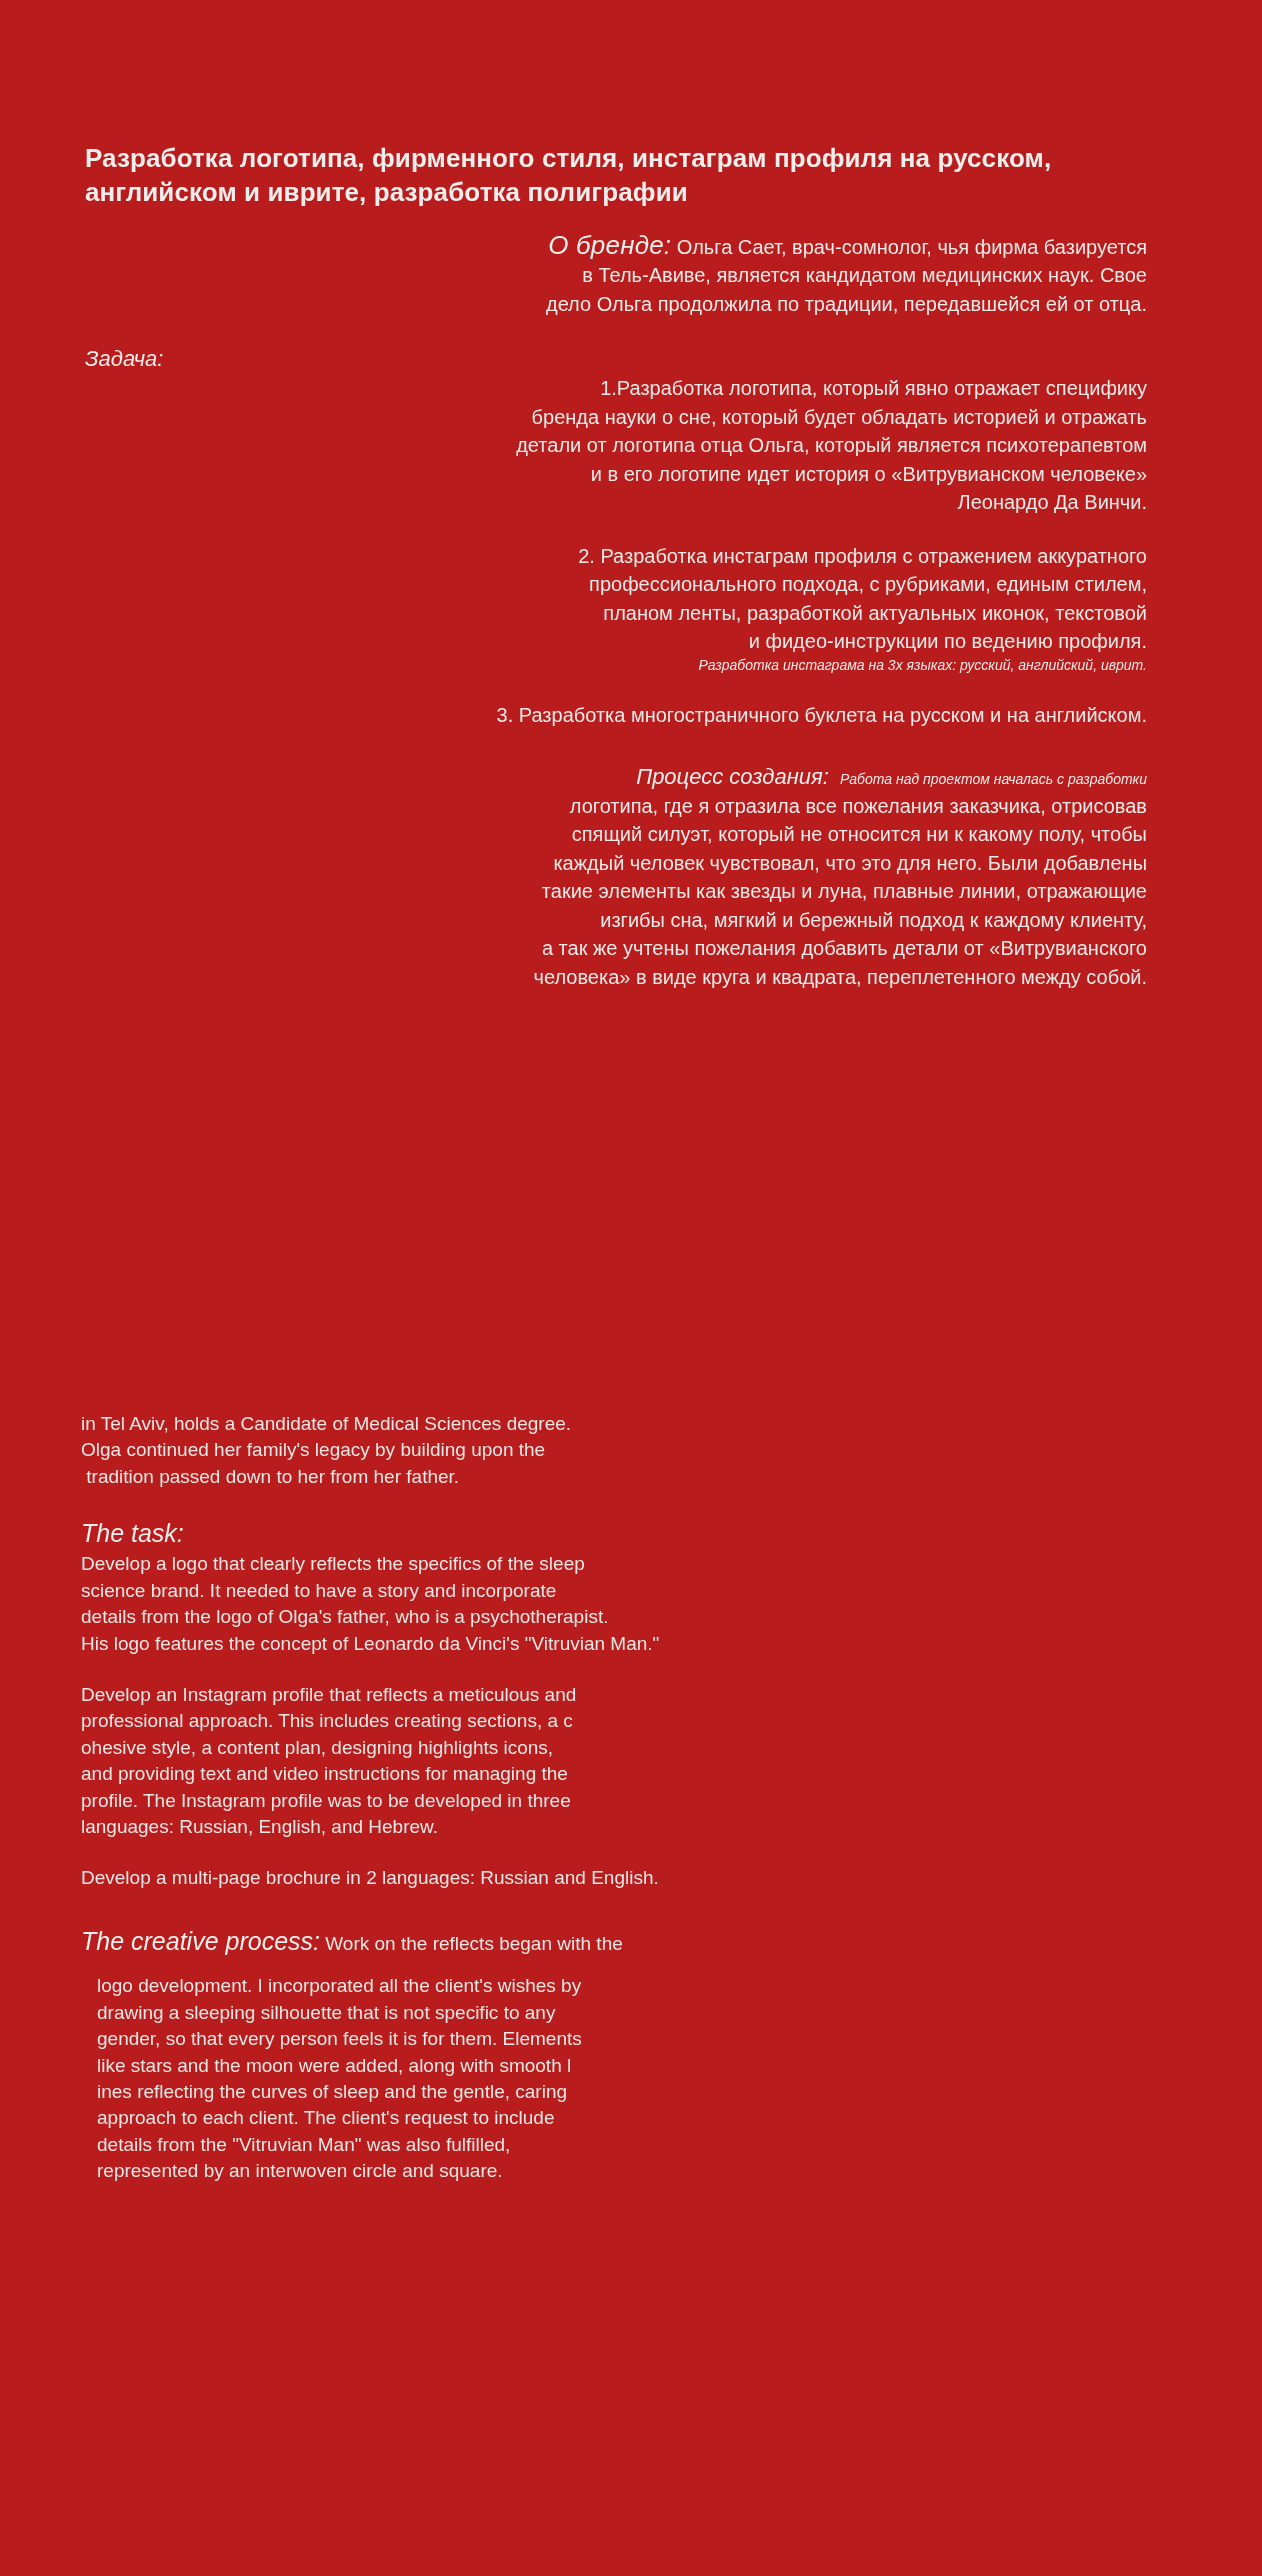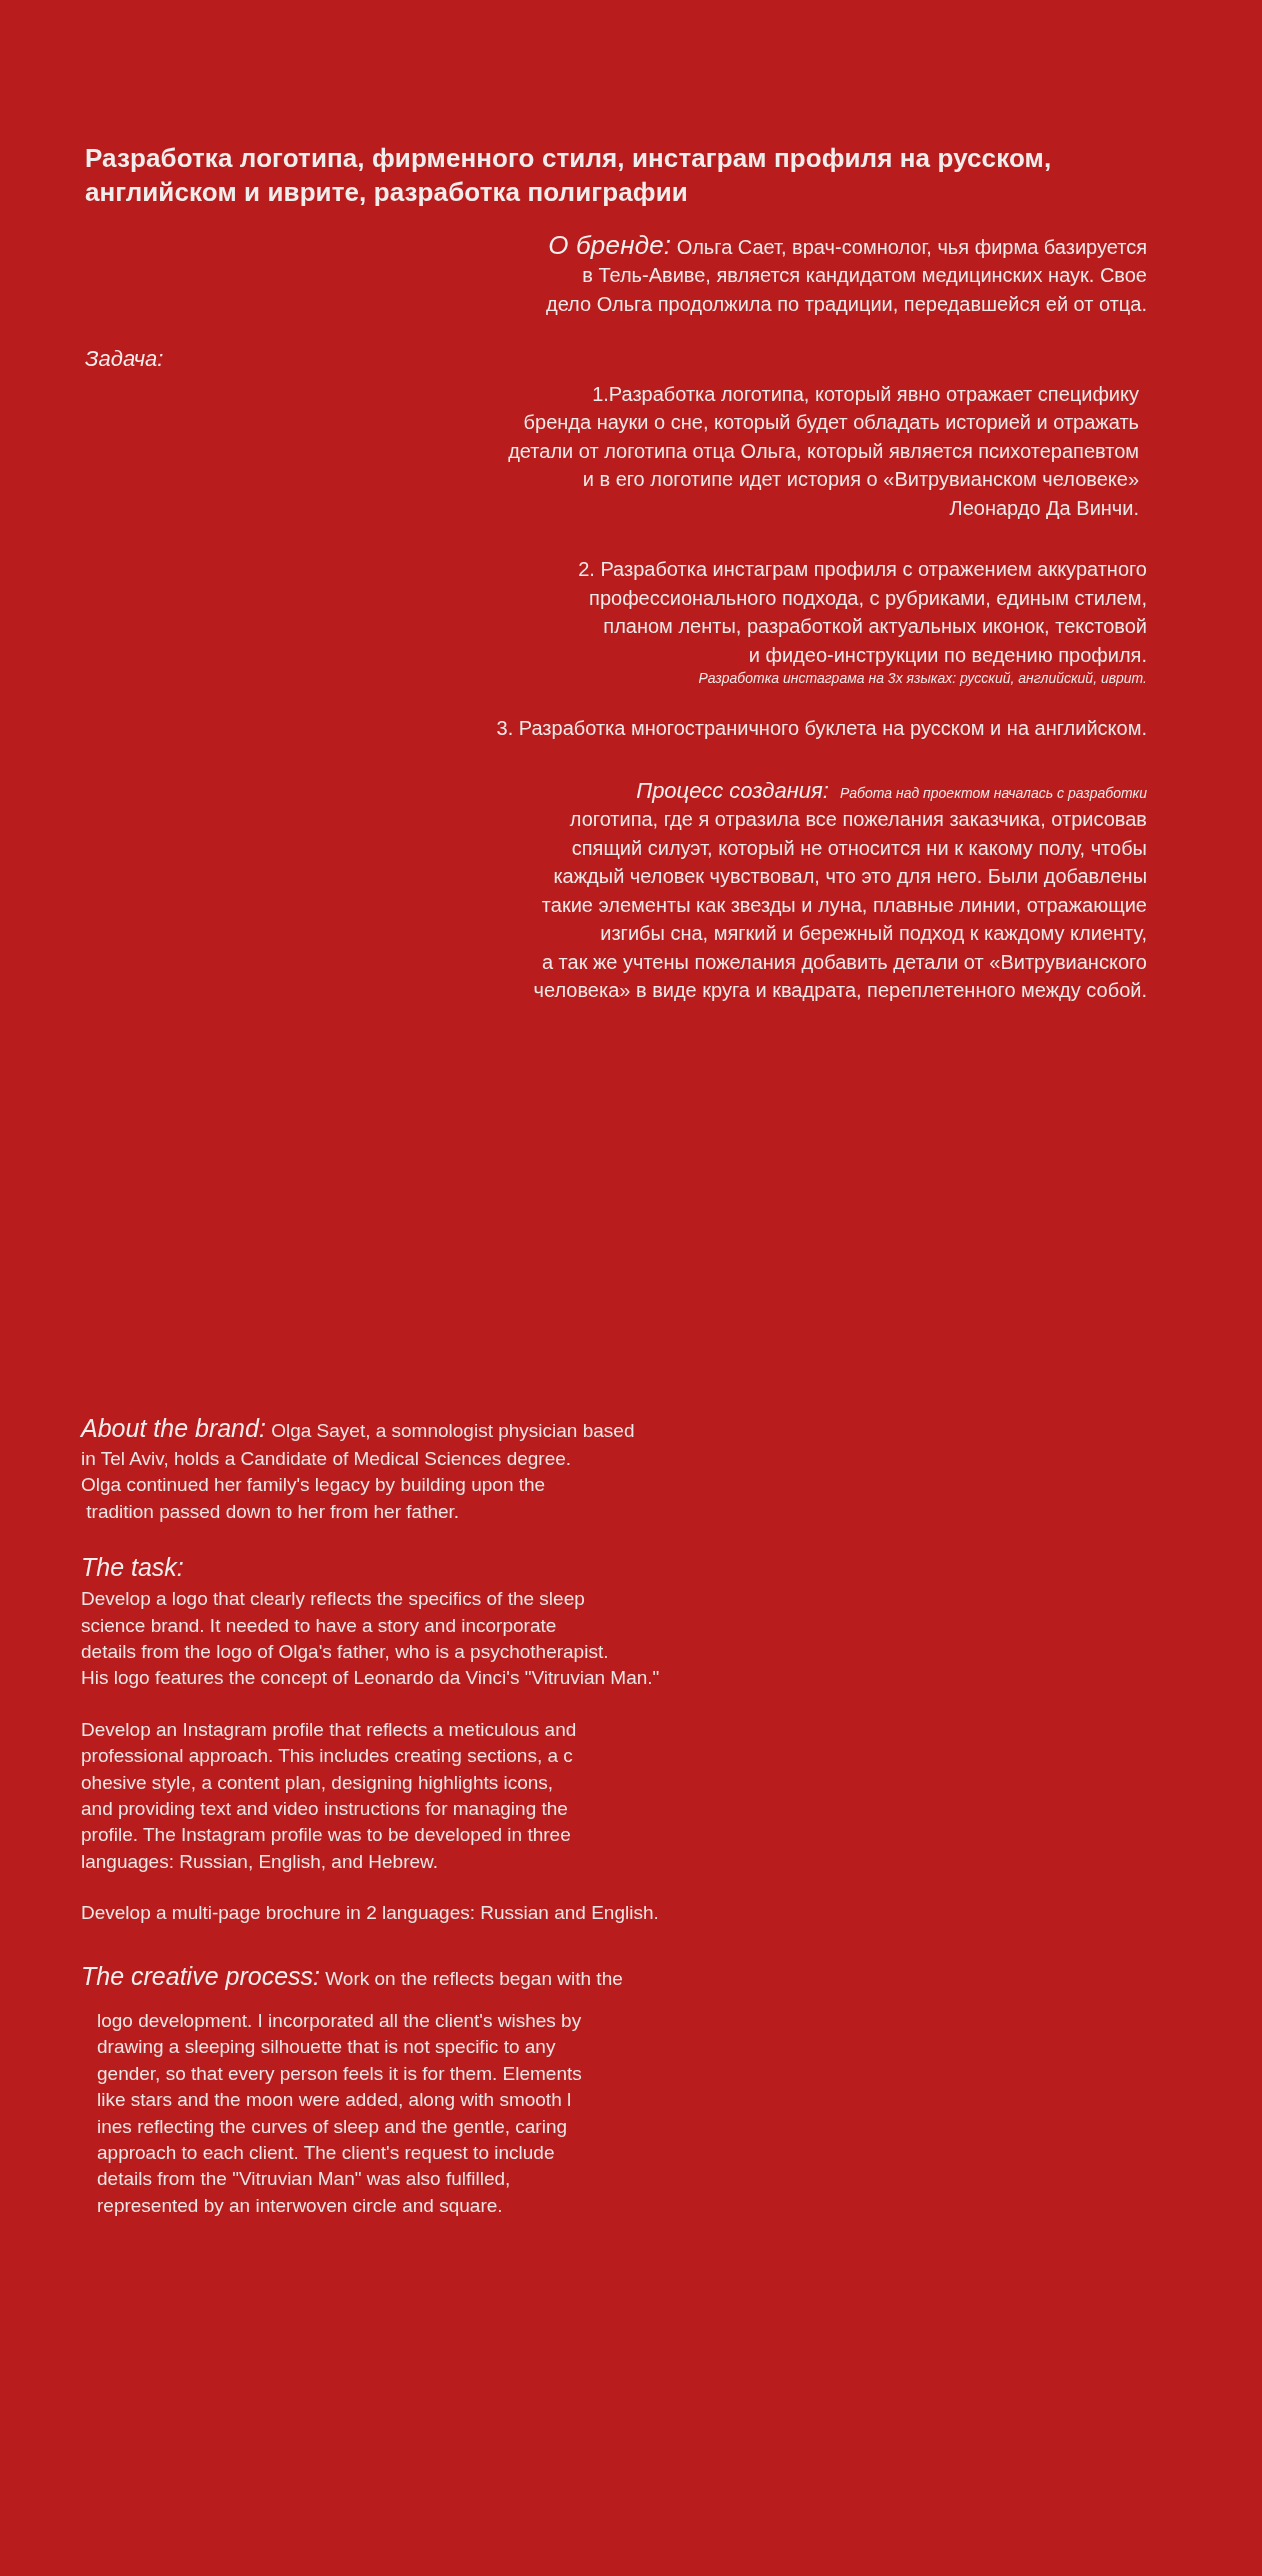--- a/index.html
+++ b/index.html
@@ -122,21 +122,21 @@
       <p class="ru-p nowrap-pre"><span class="lead">О бренде:</span> <span>Ольга Сает, врач-сомнолог, чья фирма базируется
 в Тель-Авиве, является кандидатом медицинских наук. Свое
 дело Ольга продолжила по традиции, передавшейся ей от отца.</span></p>
     </div>
 
     <div class="sec-spacer-md"></div>
 
     <div>
       <p class="head-italic" style="margin:0 0 2.5px 0;">Задача:</p>
 
-      <p class="ru-p nowrap-pre" style="margin:8px;">1.Разработка логотипа, который явно отражает специфику
+      <p class="ru-p nowrap-pre" style="margin:0;">1.Разработка логотипа, который явно отражает специфику
 бренда науки о сне, который будет обладать историей и отражать
 детали от логотипа отца Ольга, который является психотерапевтом
 и в его логотипе идет история о «Витрувианском человеке»
 Леонардо Да Винчи.</p>
 
       <div class="block-gap"></div>
 
       <p class="ru-p nowrap-pre" style="margin:0;">2. Разработка инстаграм профиля с отражением аккуратного
 профессионального подхода, с рубриками, единым стилем,
 планом ленты, разработкой актуальных иконок, текстовой
@@ -161,21 +161,20 @@
 изгибы сна, мягкий и бережный подход к каждому клиенту,
 а так же учтены пожелания добавить детали от «Витрувианского
 человека» в виде круга и квадрата, переплетенного между собой.</p>
     </div>
 
   </section>
 
   <section class="en-block">
 
     <div>
-      <p class="en-p" style="margin:0;"><span class="en-lead">About the brand:</span> <span>Olga Sayet, a somnologist physician based</span></p>
 
       <p class="en-p nowrap-pre" style="margin:0;">in Tel Aviv, holds a Candidate of Medical Sciences degree.
 Olga continued her family's legacy by building upon the
  tradition passed down to her from her father.</p>
     </div>
 
     <div class="sec-spacer-md"></div>
 
     <div>
       <p class="en-head" style="margin:0 0 3.7px 0;">The task:</p>

